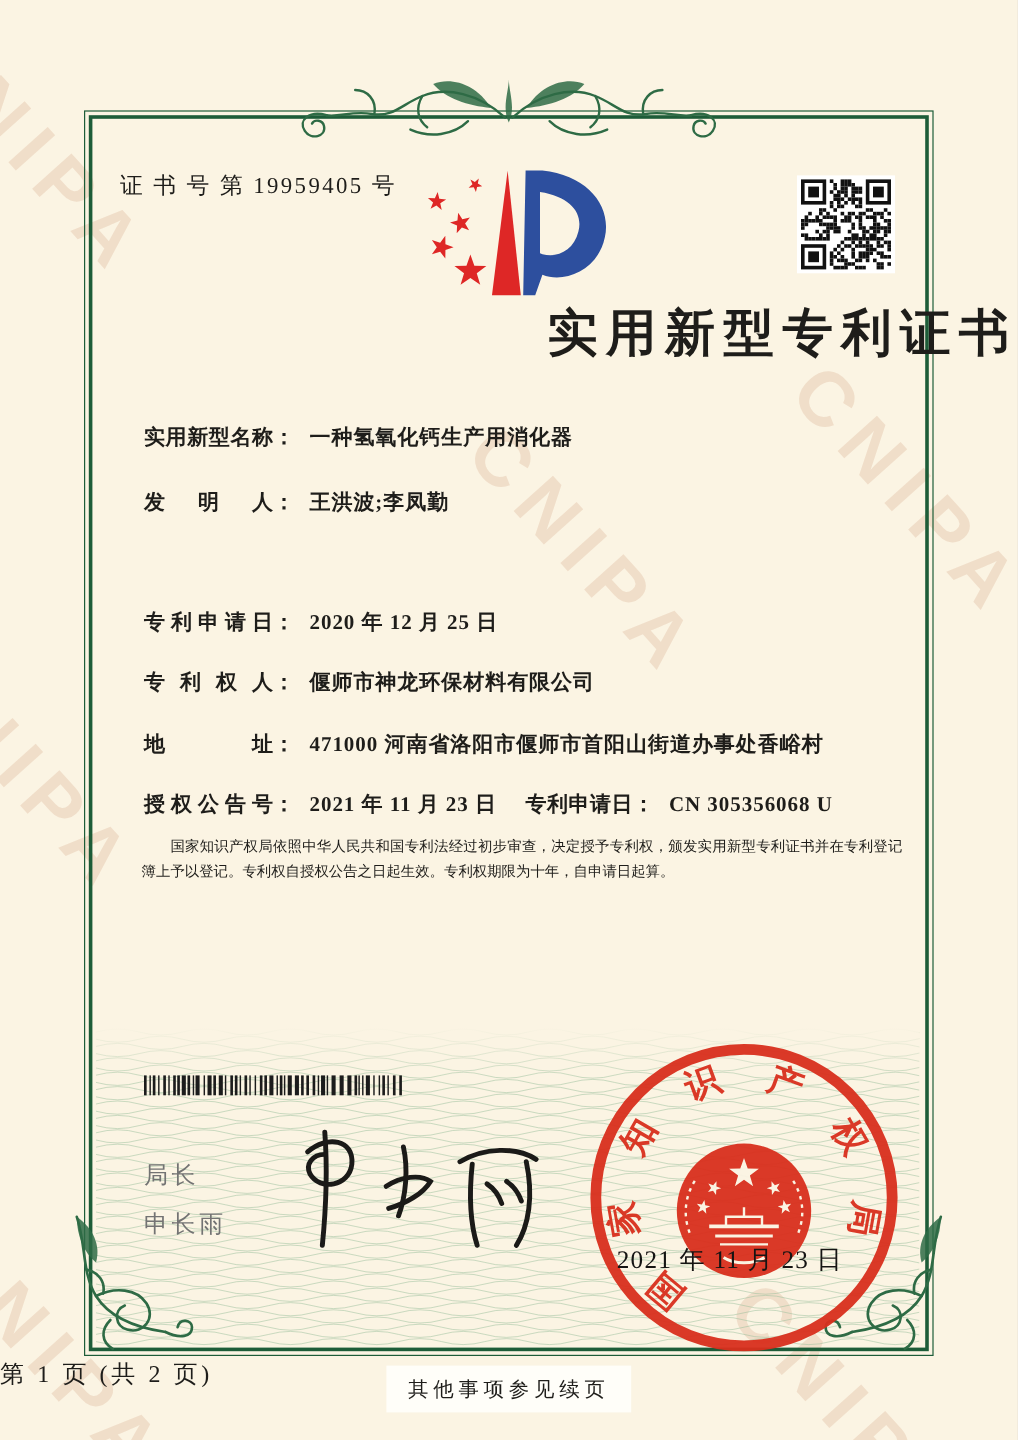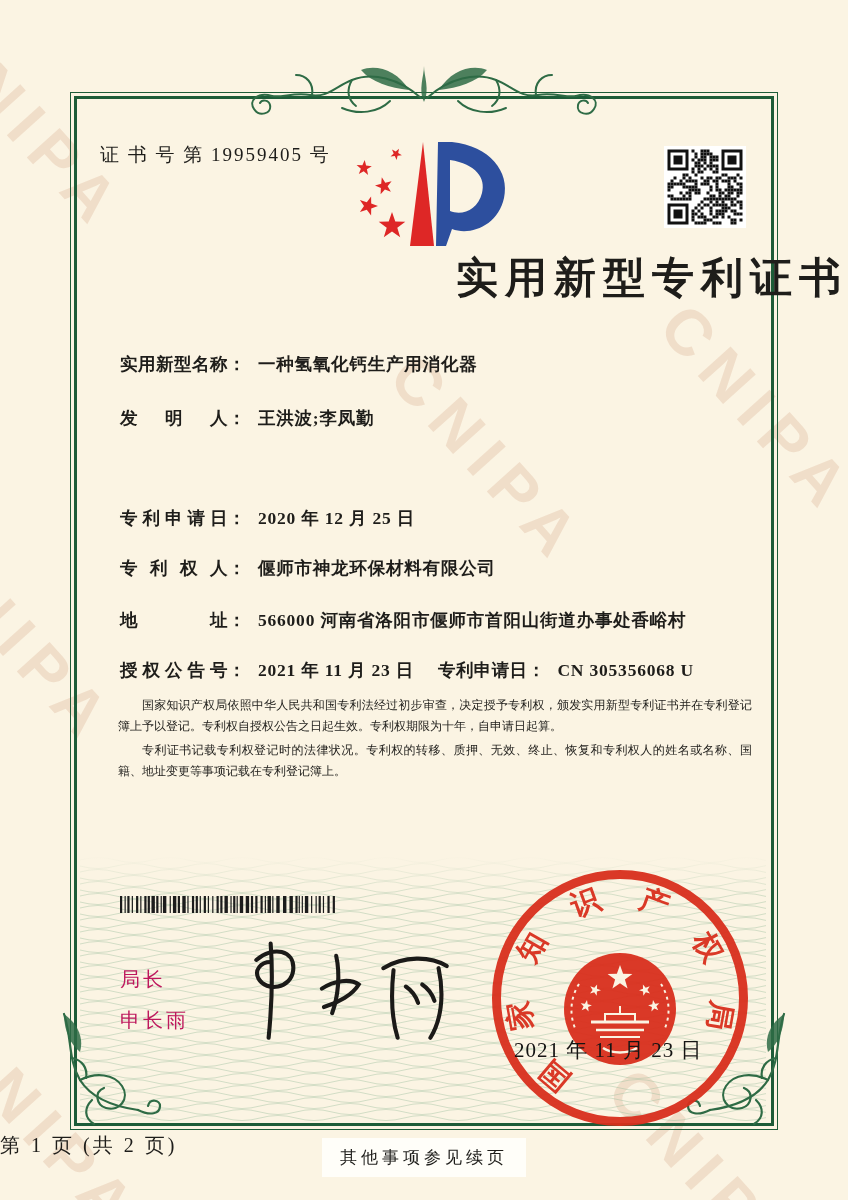--- a/index.html
+++ b/index.html
@@ -34,21 +34,21 @@
   .fcolon{margin-right:12px;}
   .fvalue{letter-spacing:.8px;}
   .fpair2{position:absolute;left:318px;top:0;white-space:nowrap;}
 
   .paras{position:absolute;left:118px;top:695px;width:634px;z-index:5;}
   .paras p{margin:0 0 3px 0;font-size:12px;line-height:21px;text-indent:2em;text-align:justify;}
 
   .barcode{position:absolute;left:120px;top:896px;z-index:5;}
 
   .director{position:absolute;left:120px;top:966px;z-index:5;
-            font-family:"Liberation Sans","DejaVu Sans",sans-serif;font-size:20px;letter-spacing:3px;color:#be185d;}
+            font-family:"Liberation Sans","DejaVu Sans",sans-serif;font-size:20px;letter-spacing:3px;color:#737373;}
   .director div{margin-bottom:14px;}
   .signature{position:absolute;left:242px;top:924px;z-index:6;}
 
   .seal{position:absolute;left:488px;top:866px;width:264px;height:264px;z-index:6;opacity:.95;}
   .seal-ring{position:absolute;inset:4px;border:9px solid #d92f1d;border-radius:50%;}
   .seal-char{position:absolute;left:50%;top:50%;font-size:29px;font-weight:bold;color:#d92f1d;z-index:2;}
   .seal-emblem{position:absolute;left:50%;top:54%;transform:translate(-50%,-50%);}
   .seal-date{position:absolute;left:514px;top:1036px;font-size:21px;letter-spacing:1px;z-index:7;color:#151413;}
 
   .page-info{position:absolute;left:0;top:1132px;width:100%;text-align:left;font-size:20px;
@@ -413,30 +413,29 @@
   <div class="frow" style="top:406px">
     <span class="flabel">发明人</span><span class="fcolon">：</span><span class="fvalue">王洪波;李凤勤</span>
   </div>
   <div class="frow" style="top:506px">
     <span class="flabel">专利申请日</span><span class="fcolon">：</span><span class="fvalue">2020 年 12 月 25 日</span>
   </div>
   <div class="frow" style="top:556px">
     <span class="flabel">专利权人</span><span class="fcolon">：</span><span class="fvalue">偃师市神龙环保材料有限公司</span>
   </div>
   <div class="frow" style="top:608px">
-    <span class="flabel">地址</span><span class="fcolon">：</span><span class="fvalue">566000 河南省洛阳市偃师市首阳山街道办事处香峪村</span>
+    <span class="flabel">地址</span><span class="fcolon">：</span><span class="fvalue">471000 河南省洛阳市偃师市首阳山街道办事处香峪村</span>
   </div>
   <div class="frow" style="top:658px;position:absolute">
     <span class="flabel">授权公告号</span><span class="fcolon">：</span><span class="fvalue">2021 年 11 月 23 日</span>
     <span class="fpair2"><span>专利申请日</span><span class="fcolon">：</span><span class="fvalue">CN 305356068 U</span></span>
   </div>
 
   <div class="paras">
     <p>国家知识产权局依照中华人民共和国专利法经过初步审查，决定授予专利权，颁发实用新型专利证书并在专利登记簿上予以登记。专利权自授权公告之日起生效。专利权期限为十年，自申请日起算。</p>
-    <p>专利证书记载专利权登记时的法律状况。专利权的转移、质押、无效、终止、恢复和专利权人的姓名或名称、国籍、地址变更等事项记载在专利登记簿上。</p>
   </div>
 
   <svg class="barcode" id="barcode" width="215" height="17" viewBox="0 0 215 17">
       <rect x="0" y="0" width="2.2" height="17" fill="#1c1c1c"></rect>
       <rect x="4.5458950617283955" y="0" width="1.2" height="17" fill="#1c1c1c"></rect>
       <rect x="7.331440329218108" y="0" width="2.2" height="17" fill="#1c1c1c"></rect>
       <rect x="11.74675925925926" y="0" width="1.2" height="17" fill="#1c1c1c"></rect>
       <rect x="16.05604938271605" y="0" width="2.2" height="17" fill="#1c1c1c"></rect>
       <rect x="20.242026748971195" y="0" width="1.2" height="17" fill="#1c1c1c"></rect>
       <rect x="24.31703703703704" y="0" width="2.2" height="17" fill="#1c1c1c"></rect>

